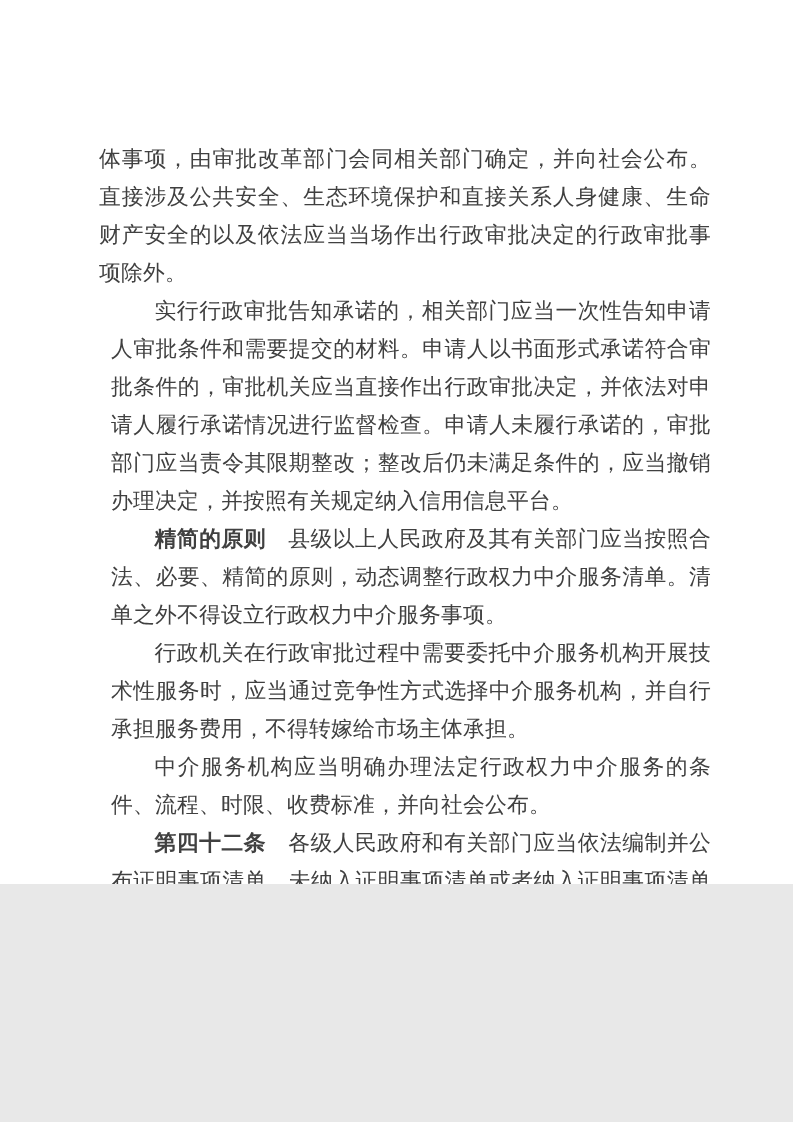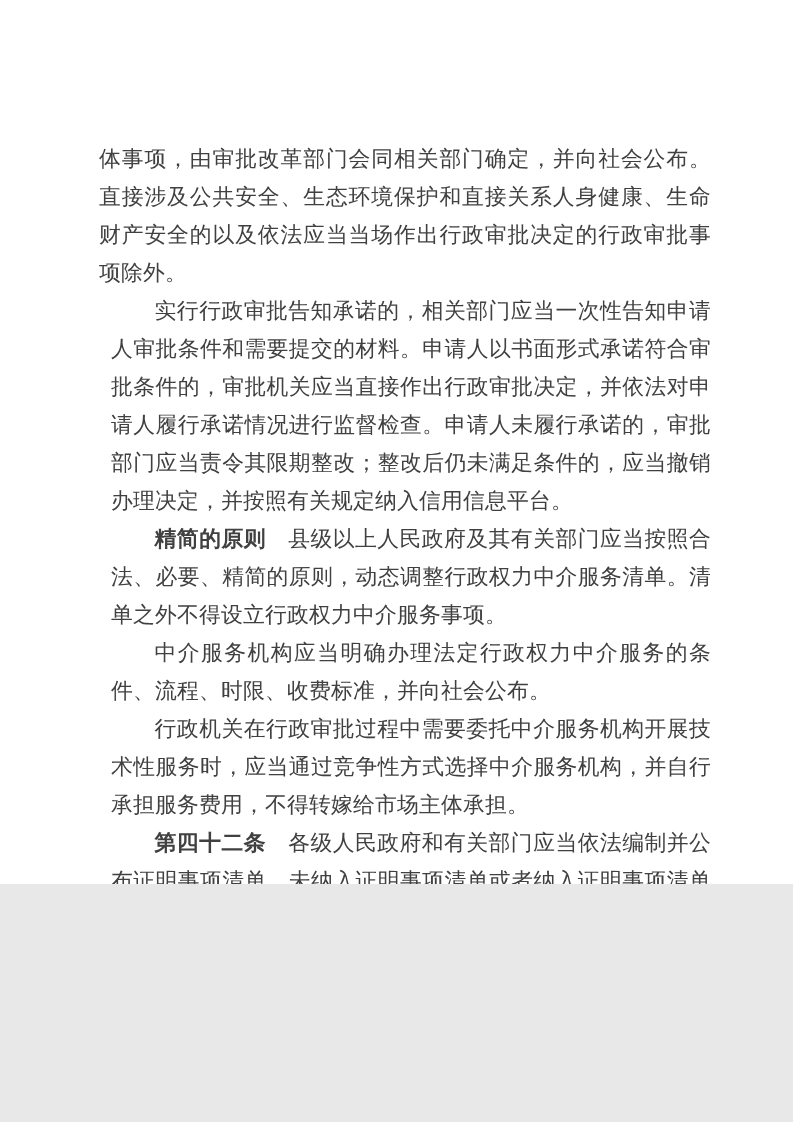--- a/index.html
+++ b/index.html
@@ -51,18 +51,18 @@
   }
 </style>
 </head>
 <body>
 
 <div class="page">
   <div class="content">
       <p class="para"><span>体事项，由审批改革部门会同相关部门确定，并向社会公布。直接涉及公共安全、生态环境保护和直接关系人身健康、生命财产安全的以及依法应当当场作出行政审批决定的行政审批事项除外。</span></p>
       <p class="para indent"><span>实行行政审批告知承诺的，相关部门应当一次性告知申请人审批条件和需要提交的材料。申请人以书面形式承诺符合审批条件的，审批机关应当直接作出行政审批决定，并依法对申请人履行承诺情况进行监督检查。申请人未履行承诺的，审批部门应当责令其限期整改；整改后仍未满足条件的，应当撤销办理决定，并按照有关规定纳入信用信息平台。</span></p>
       <p class="para indent"><span class="article-no">精简的原则</span><span>　县级以上人民政府及其有关部门应当按照合法、必要、精简的原则，动态调整行政权力中介服务清单。清单之外不得设立行政权力中介服务事项。</span></p>
+      <p class="para indent"><span>行政机关在行政审批过程中需要委托中介服务机构开展技术性服务时，应当通过竞争性方式选择中介服务机构，并自行承担服务费用，不得转嫁给市场主体承担。</span></p>
       <p class="para indent"><span>中介服务机构应当明确办理法定行政权力中介服务的条件、流程、时限、收费标准，并向社会公布。</span></p>
-      <p class="para indent"><span>行政机关在行政审批过程中需要委托中介服务机构开展技术性服务时，应当通过竞争性方式选择中介服务机构，并自行承担服务费用，不得转嫁给市场主体承担。</span></p>
       <p class="para indent"><span class="article-no">第四十二条</span><span>　各级人民政府和有关部门应当依法编制并公布证明事项清单。未纳入证明事项清单或者纳入证明事项清单但已经录入政务信息系统共享的证明事项,不得要求市场主体提供。</span></p>
     </div>
   <div class="page-number">—17—</div>
 </div>
 
 </body></html>

